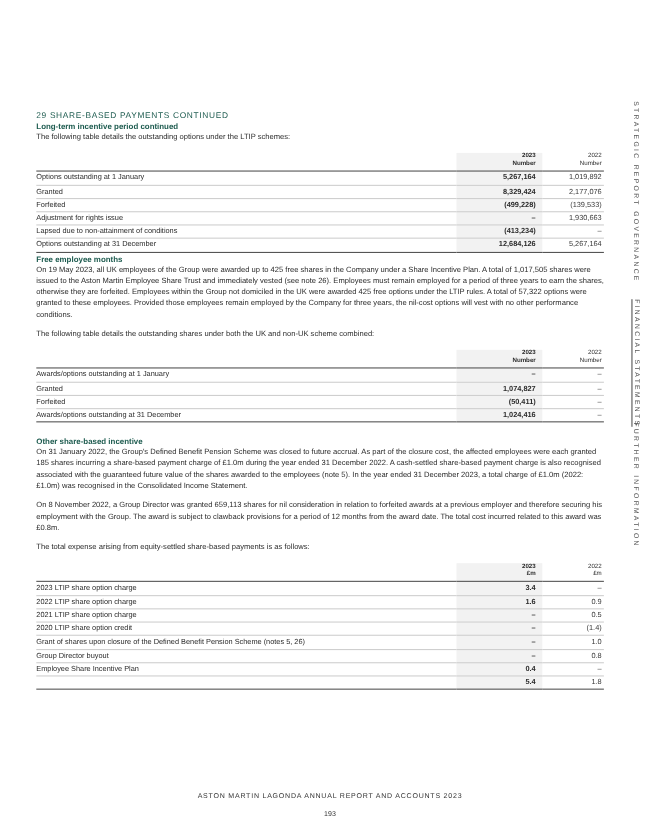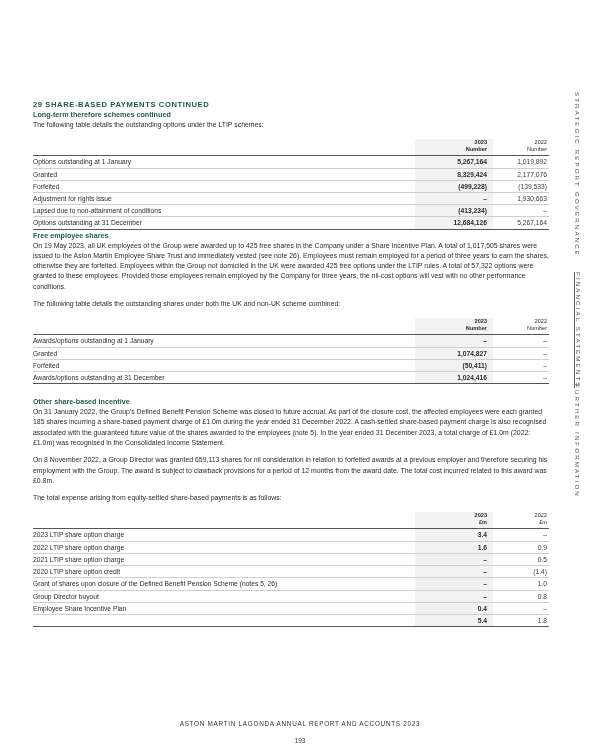--- a/index.html
+++ b/index.html
@@ -1,21 +1,21 @@
 <!DOCTYPE html>
 <html><head>
   <meta charset="utf-8">
   <style>
     * { margin: 0; padding: 0; box-sizing: border-box; }
     html, body { width: 600px; height: 756px; background: #ffffff; overflow: hidden; }
     body { position: relative; font-family: "Liberation Sans", sans-serif; color: #2b2b2b; }
 
     .page { position: absolute; left: 33px; top: 100px; width: 516px; }
 
-    .section-title { font-size: 7.6px; font-weight: bold; letter-spacing: 0.6px; color: #1d5b4f; line-height: 10px; }
+    .section-title { font-size: 7.6px; font-weight: normal; letter-spacing: 0.6px; color: #1d5b4f; line-height: 10px; }
     .sub-heading { font-size: 7.2px; font-weight: bold; color: #1d5b4f; line-height: 10px; }
     .para { font-size: 6.9px; line-height: 10.3px; color: #2b2b2b; }
     .para + .para { margin-top: 7px; }
 
     table.fin { width: 100%; border-collapse: collapse; font-size: 6.7px; color: #2b2b2b; }
     table.fin th { font-weight: normal; text-align: right; font-size: 5.6px; line-height: 7px; padding: 0 2px 2px 0; vertical-align: bottom; }
     table.fin th.y23 { font-weight: bold; background: #f2f2f2; padding-right: 6px; }
     table.fin th .sub { display: block; }
     table.fin thead tr { border-bottom: 1.4px solid #555; }
     table.fin td { line-height: 11.2px; height: 11.6px; border-bottom: 0.6px solid #cfcfcf; }
@@ -31,21 +31,21 @@
     .side-item.active { border-left: 1px solid #555; padding-left: 0; }
 
     .footer { position: absolute; left: 0; width: 600px; top: 720px; text-align: center; font-size: 6.4px; letter-spacing: 0.7px; color: #333; }
     .page-num { position: absolute; left: 0; width: 600px; top: 737px; text-align: center; font-size: 6.4px; color: #333; }
   </style>
 </head>
 <body>
 
 <div class="page">
   <div class="section-title">29 SHARE-BASED PAYMENTS CONTINUED</div>
-  <div class="sub-heading">Long-term therefore schemes continued</div>
+  <div class="sub-heading">Long-term incentive period continued</div>
   <div class="para">The following table details the outstanding options under the LTIP schemes:</div>
 
   <div class="spacer-m"></div>
 
   <table class="fin">
     <thead>
       <tr>
         <th style="text-align:left"></th>
         <th class="y23"><span>2023</span><span class="sub">Number</span></th>
         <th><span>2022</span><span class="sub">Number</span></th>
@@ -78,21 +78,21 @@
         <td class="num c22">–</td>
       </tr>
       <tr class="total">
         <td>Options outstanding at 31 December</td>
         <td class="num c23">12,684,126</td>
         <td class="num c22">5,267,164</td>
       </tr>
     </tbody>
   </table>
 
-  <div class="sub-heading" style="margin-top:1px">Free employee shares</div>
+  <div class="sub-heading" style="margin-top:1px">Free employee months</div>
   <div class="para">On 19 May 2023, all UK employees of the Group were awarded up to 425 free shares in the Company under a Share Incentive Plan. A total of 1,017,505 shares were issued to the Aston Martin Employee Share Trust and immediately vested (see note 26). Employees must remain employed for a period of three years to earn the shares, otherwise they are forfeited. Employees within the Group not domiciled in the UK were awarded 425 free options under the LTIP rules. A total of 57,322 options were granted to these employees. Provided those employees remain employed by the Company for three years, the nil-cost options will vest with no other performance conditions.</div>
   <div class="para">The following table details the outstanding shares under both the UK and non-UK scheme combined:</div>
 
   <div class="spacer-m"></div>
 
   <table class="fin">
     <thead>
       <tr>
         <th style="text-align:left"></th>
         <th class="y23"><span>2023</span><span class="sub">Number</span></th>

